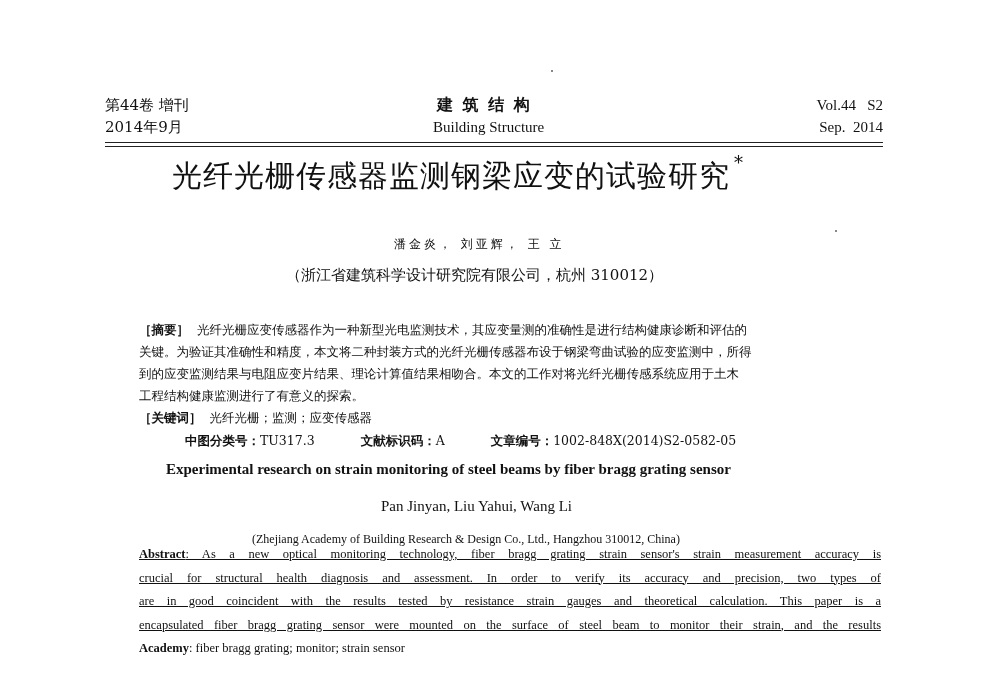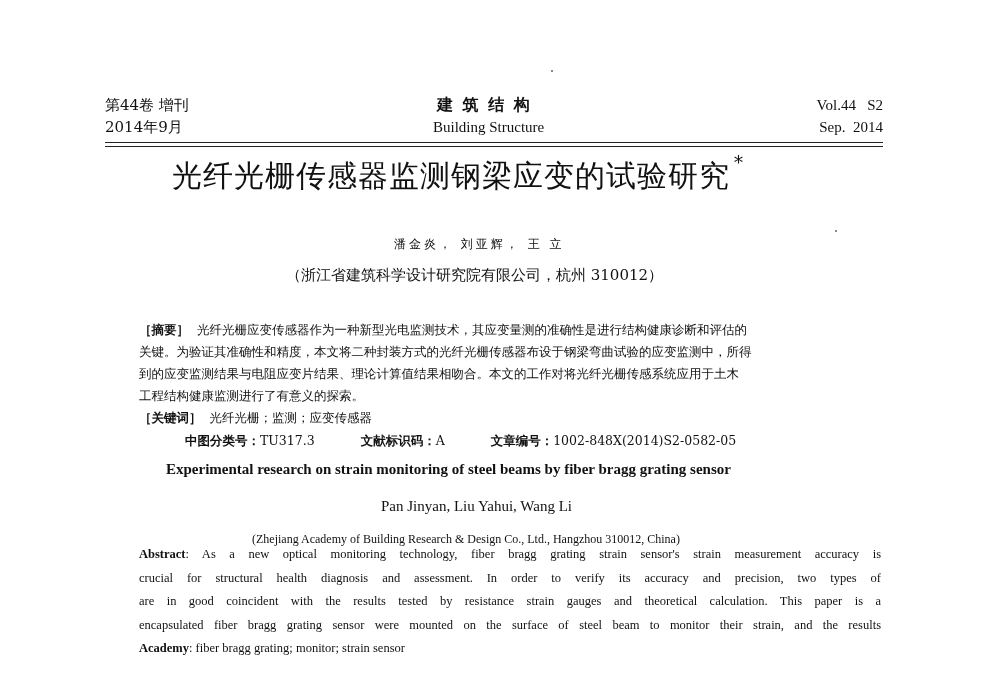--- a/index.html
+++ b/index.html
@@ -10,21 +10,21 @@
   .title-cn { font-size: 30px; letter-spacing: 1px; font-family: "DejaVu Serif", serif; }
   .sup { font-size: 18px; vertical-align: top; position: relative; top: -4px; margin-left: 4px; }
   .authors-cn { font-size: 12px; letter-spacing: 3px; margin-left: 16px; }
   .aff-cn { font-size: 15px; }
   .cn-body { font-size: 12.5px; line-height: 21px; }
   .bold { font-weight: bold; }
   .en-title { font-family: "Liberation Serif", serif; font-weight: bold; font-size: 15px; }
   .en-auth { font-family: "Liberation Serif", serif; font-size: 15px; }
   .en-aff { font-family: "Liberation Serif", serif; font-size: 12px; }
   .en-body { font-family: "Liberation Serif", serif; font-size: 12.5px; line-height: 23.5px; }
-  .justify-line { display: block; width: 742px; text-align: justify; text-align-last: justify; white-space: normal; }
+  .justify-line { display: block; width: 742px; text-align: justify; text-align-last: justify; white-space: normal; text-decoration: underline; }
   .dot { position: absolute; width: 2px; height: 2px; background: #888; }
 </style>
 </head>
 <body>
 
 <div class="abs hdr" style="left:105px; top:96px;">第44卷 增刊</div>
 <div class="abs hdr" style="left:105px; top:118px;">2014年9月</div>
 <div class="abs hdr" style="left:437px; top:96px; font-size:16px; letter-spacing:2px;font-weight:bold;">建 筑 结 构</div>
 <div class="abs hdr" style="left:433px; top:118px; font-family:'Liberation Serif',serif;text-align:right;">Building Structure</div>
 <div class="abs hdr" style="right:117px; top:96px; font-family:'Liberation Serif',serif; white-space:pre;">Vol.44   S2</div>

